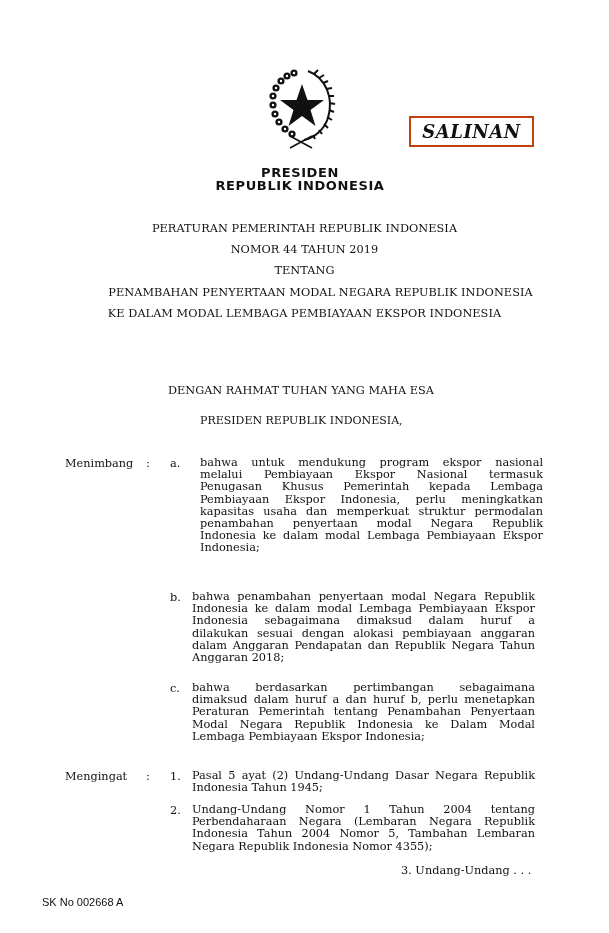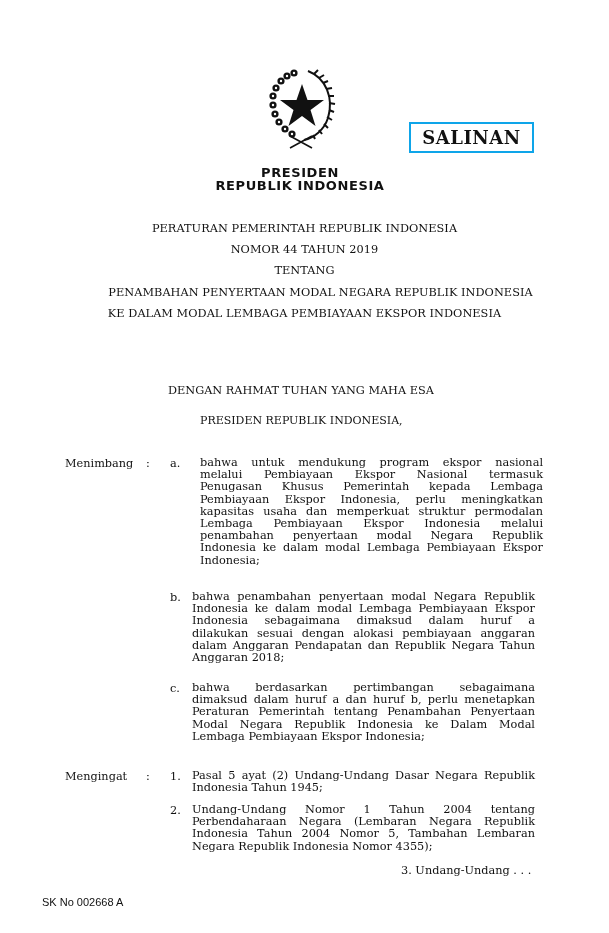--- a/index.html
+++ b/index.html
@@ -4,25 +4,26 @@
   <style>
     html, body { margin: 0; padding: 0; background: #ffffff; }
     body {
       width: 609px; height: 933px; position: relative; overflow: hidden;
       color: #111111;
       font-family: "DejaVu Serif", "Liberation Serif", serif;
     }
     .abs { position: absolute; }
     #emblem { left: 268px; top: 68px; width: 68px; height: 82px; }
     #salinan {
-      left: 409px; top: 122px; width: 121px; height: 27px;
-      border: 2px solid #0ea5e9; box-sizing: content-box;
+      left: 409px; top: 116px; width: 121px; height: 27px;
+      border: 2px solid #c2410c; box-sizing: content-box;
       display: flex; align-items: center; justify-content: center;
       font-family: "DejaVu Serif", serif; font-weight: bold; font-size: 18px;
       letter-spacing: 0.5px;
+      font-style: italic;
     }
     .hdr-sans {
       font-family: "DejaVu Sans", "Liberation Sans", sans-serif;
       font-weight: bold; font-size: 13px; letter-spacing: 0.6px;
       text-align: center; width: 200px;
     }
     #presiden-label { left: 200px; top: 165px; }
     #republik-label { left: 200px; top: 178px; }
     .center-line {
       left: 0; width: 609px; text-align: center;
@@ -108,21 +109,20 @@
 <div class="abs label" style="left:146px; top:457px;">:</div>
 
 <div class="abs" style="left:168px; top:457px; width:370px;">
   <span class="marker" style="left:2px; top:0;">a.</span>
   <div class="abs body-text" style="left:24px; top:0; width:343px;margin-left:8px;">
     <span class="just-line">bahwa untuk mendukung program ekspor nasional</span>
     <span class="just-line">melalui Pembiayaan Ekspor Nasional termasuk</span>
     <span class="just-line">Penugasan Khusus Pemerintah kepada Lembaga</span>
     <span class="just-line">Pembiayaan Ekspor Indonesia, perlu meningkatkan</span>
     <span class="just-line">kapasitas usaha dan memperkuat struktur permodalan</span>
-    <span class="just-line">Lembaga Pembiayaan Ekspor Indonesia melalui</span>
     <span class="just-line">penambahan penyertaan modal Negara Republik</span>
     <span class="just-line">Indonesia ke dalam modal Lembaga Pembiayaan Ekspor</span>
     <span class="just-line last">Indonesia;</span>
   </div>
 </div>
 
 <div class="abs" style="left:168px; top:591px; width:370px;">
   <span class="marker" style="left:2px; top:0;">b.</span>
   <div class="abs body-text" style="left:24px; top:0; width:343px;">
     <span class="just-line">bahwa penambahan penyertaan modal Negara Republik</span>

